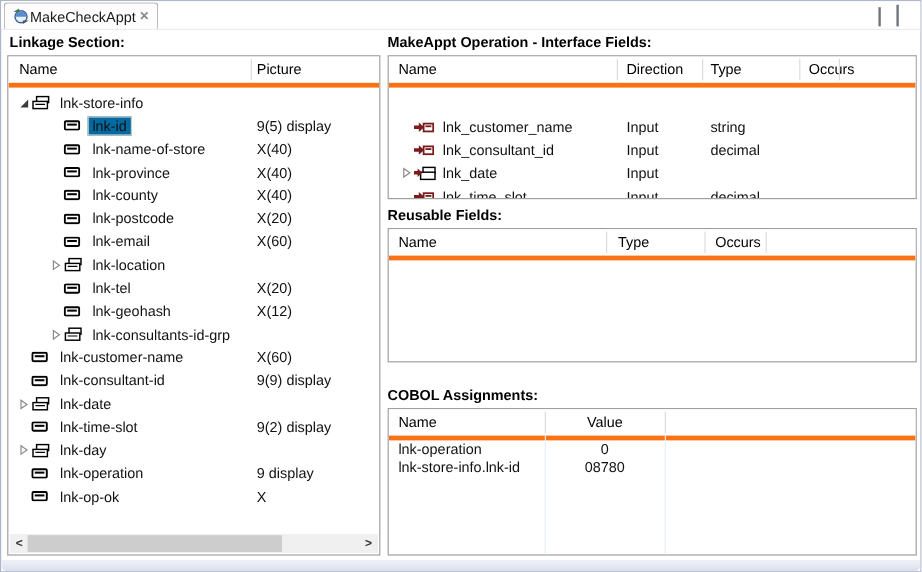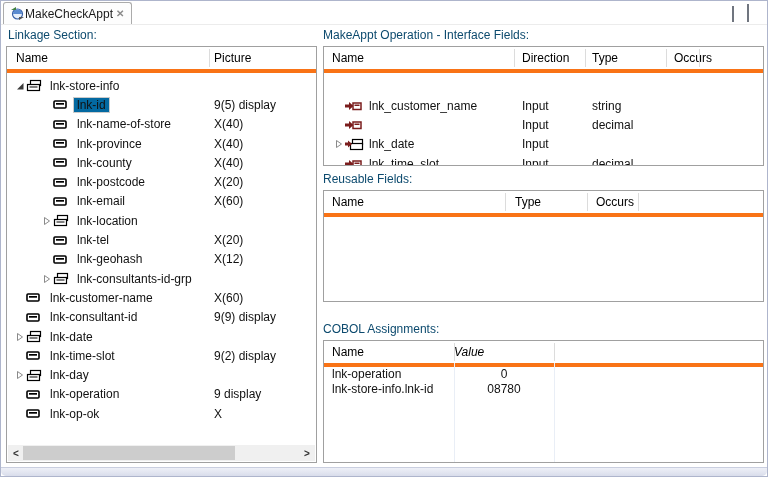--- a/index.html
+++ b/index.html
@@ -13,21 +13,21 @@
   .tab{position:absolute;left:2px;top:1px;height:22px;display:flex;align-items:center;gap:0;
        padding:0 7px 0 6px;background:#fdfdfd;border:1px solid #ababab;border-bottom:none;
        border-radius:3px 3px 0 0;box-sizing:border-box;z-index:2;}
   .tab-label{color:#1a1a1a;}
   .tab-close{color:#8a8a8a;font-size:10px;font-weight:bold;margin-left:3px;cursor:default;}
   .win-controls{position:absolute;top:6px;right:18px;display:flex;gap:13px;align-items:center;z-index:3;}
   .minico{width:10px;height:3px;border:1px solid #70757f;margin-top:7px;}
   .maxico{width:10px;height:9px;border:1px solid #70757f;border-top-width:3px;}
 
   
-  .slabel{position:absolute;font-weight:normal;color:#0c4a6e;white-space:nowrap;}
+  .slabel{position:absolute;font-weight:bold;color:#000000;white-space:nowrap;}
 
   
   .tbox{position:absolute;border:1px solid #a0a0a0;background:#fff;box-sizing:border-box;overflow:hidden;}
   .thead{position:relative;height:22px;border-bottom:4px solid #f97316;background:#fff;}
   .hcell{position:absolute;top:4px;color:#000;}
   .vsep{position:absolute;top:2px;bottom:2px;width:1px;background:#dcdcdc;}
   .tbody{position:relative;padding-top:3px;}
   .trow{position:relative;height:19.3px;display:flex;align-items:center;padding-left:6px;white-space:nowrap;}
   .trow.lvl1{padding-left:33px;}
   .tw{display:inline-flex;width:13px;justify-content:center;align-items:center;flex:none;}
@@ -348,20 +348,21 @@
         </div>
         <div class="trow" style="padding-left: 8px;">
           <span class="tw"></span>
           <span class="ic">
             <svg width="17" height="10" viewBox="0 0 17 10">
               <polygon points="0,3.5 4,3.5 4,1 8.5,5 4,9 4,6.5 0,6.5" fill="#7a1c1c"></polygon>
               <rect x="8" y="2" width="8" height="6.5" fill="#fff" stroke="#7a1c1c" stroke-width="1.5"></rect>
               <rect x="9.5" y="3.5" width="5" height="1.5" fill="#7a1c1c"></rect>
             </svg>
           </span>
+          <span class="lbl">lnk_consultant_id</span>
           <span class="cell" style="left: 198px;">Input</span>
           <span class="cell" style="left: 268px;">decimal</span>
           <span class="cell" style="left: 350px;"></span>
         </div>
         <div class="trow" style="padding-left: 8px;">
           <span class="tw">
             <svg width="10" height="10" viewBox="0 0 10 10">
               <polygon points="2.5,1.5 7.5,5 2.5,8.5" fill="#ffffff" stroke="#8a8a8a"></polygon>
             </svg>
           </span>
@@ -418,21 +419,21 @@
       <span class="hcell" style="left:272px;">Occurs</span>
       <span class="vsep" style="left:314px;"></span>
     </div>
     <div class="tbody"></div>
   </div>
 
   <div class="tbox" id="cobol-box" style="left:322px;top:339px;width:441px;height:123px;">
     <div class="thead">
       <span class="hcell" style="left:8px;">Name</span>
       <span class="vsep" style="left:130px;"></span>
-      <span class="hcell" style="left:130px;width:100px;text-align:left;font-style:italic;">Value</span>
+      <span class="hcell" style="left:130px;width:100px;text-align:center;">Value</span>
       <span class="vsep" style="left:230px;"></span>
     </div>
     <div class="tbody" id="cobol-body" style="position:absolute;top:22px;left:0;right:0;bottom:0;">
       <span class="bvline" style="left:130px;"></span>
       <span class="bvline" style="left:230px;"></span>
     <div class="crow">
           <span>lnk-operation</span>
           <span class="cell center" style="left: 130px; width: 100px;">0</span>
         </div>
         <div class="crow">

